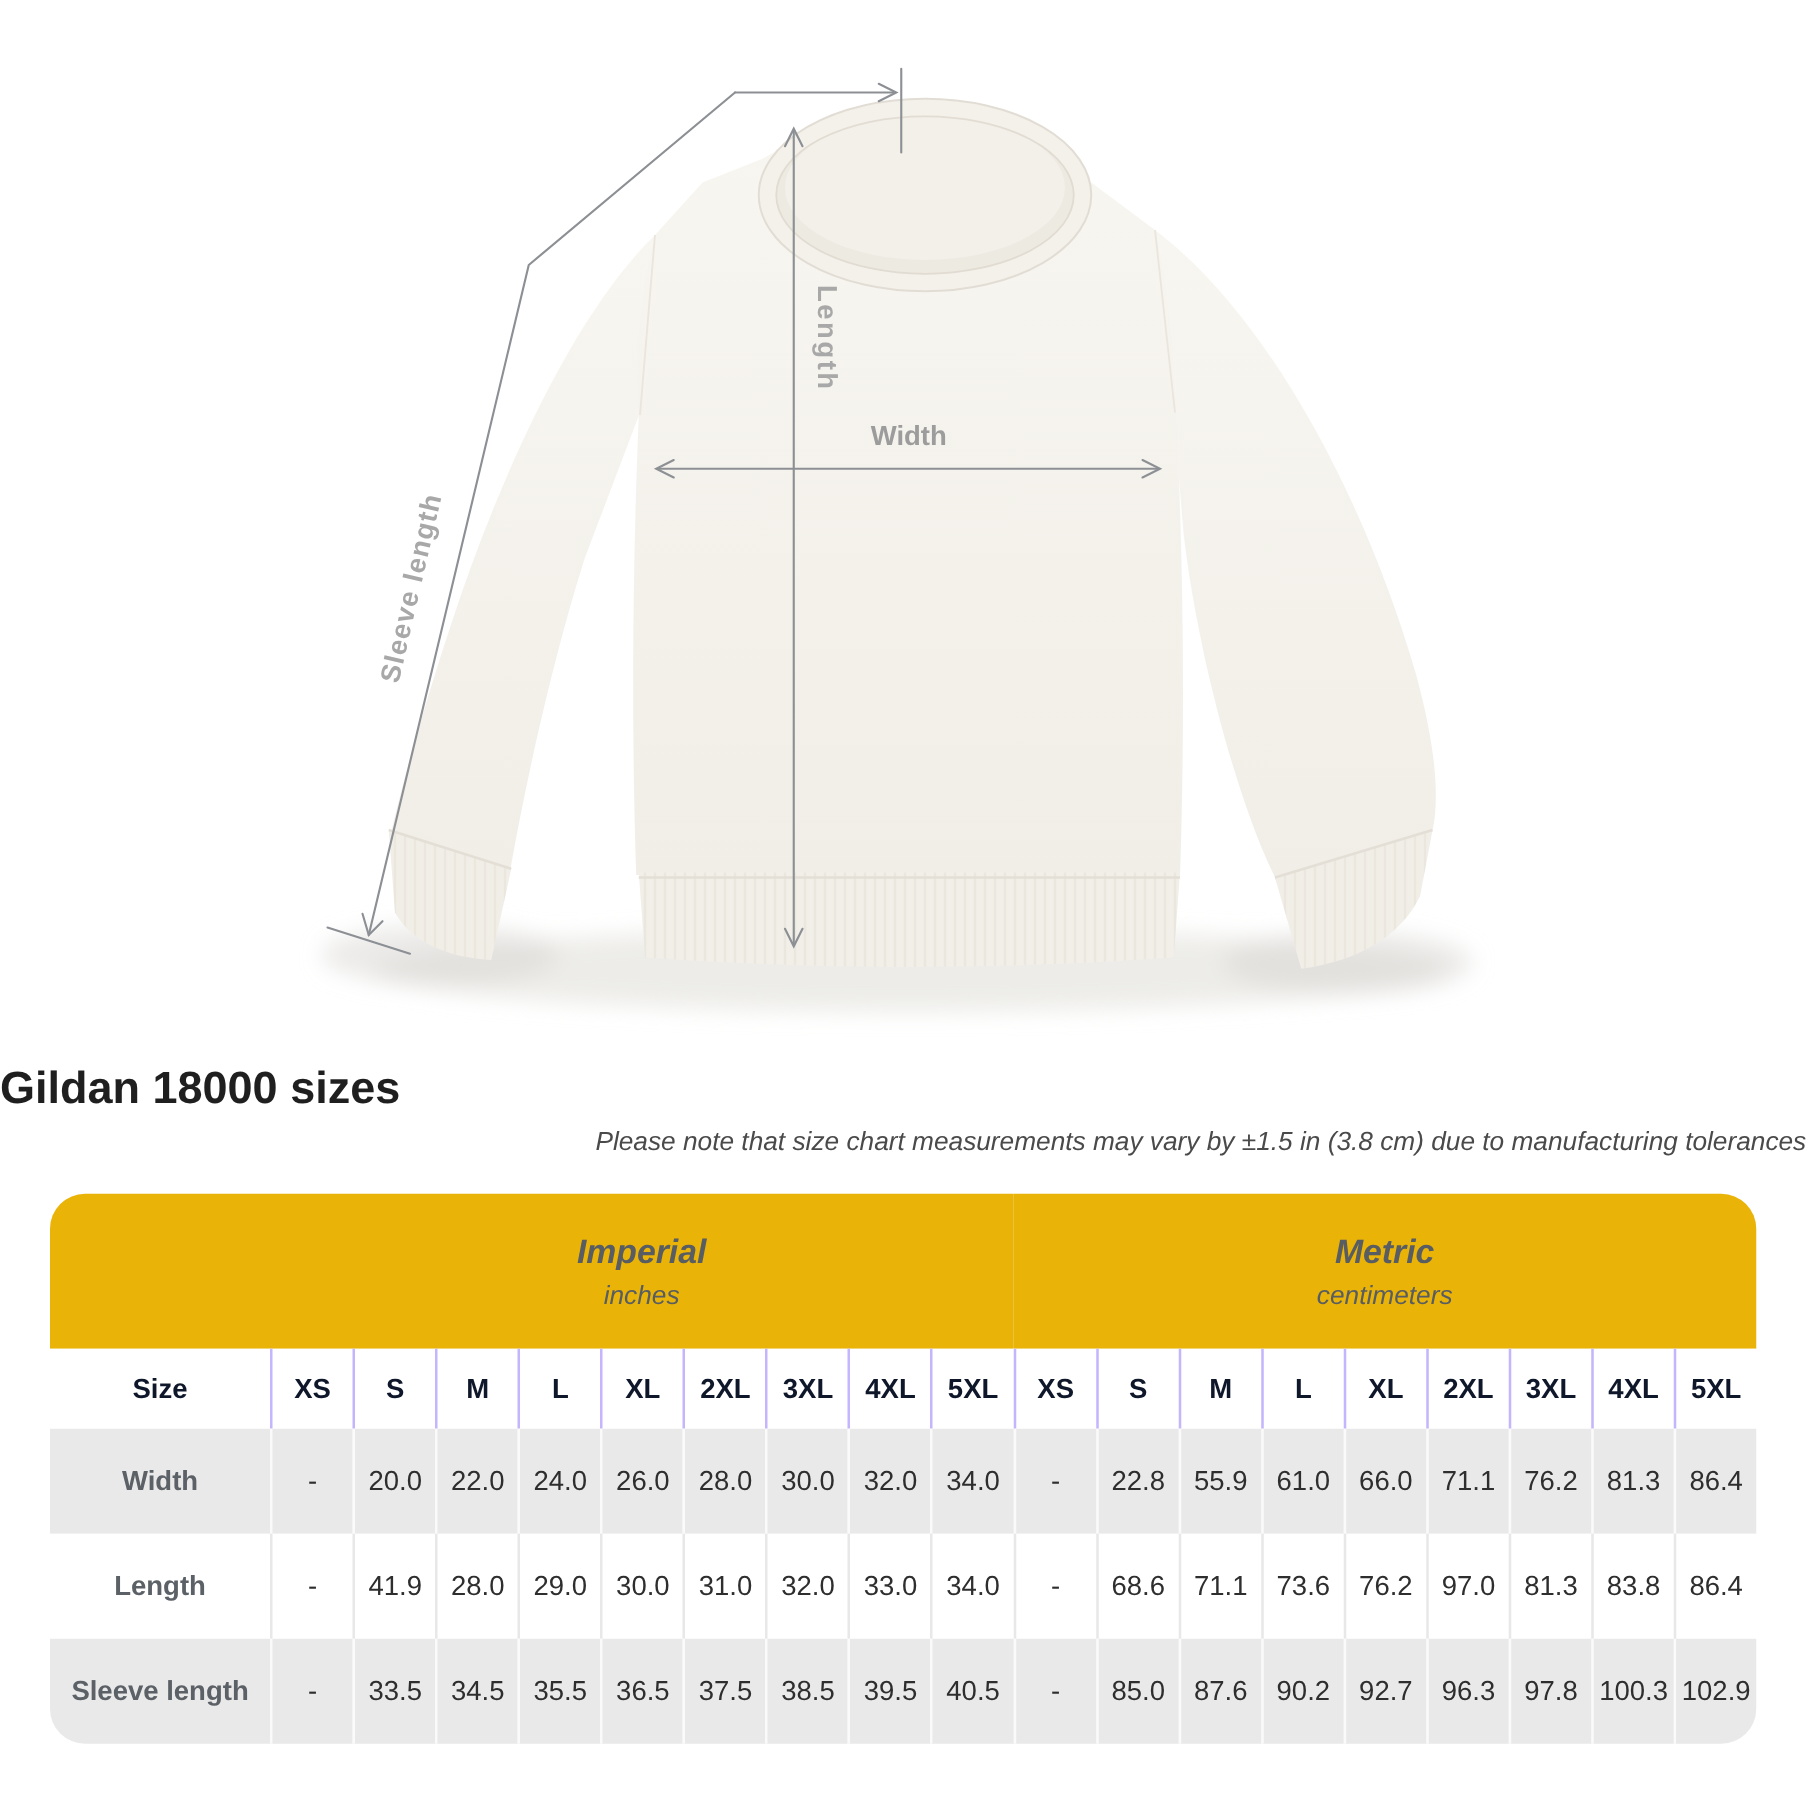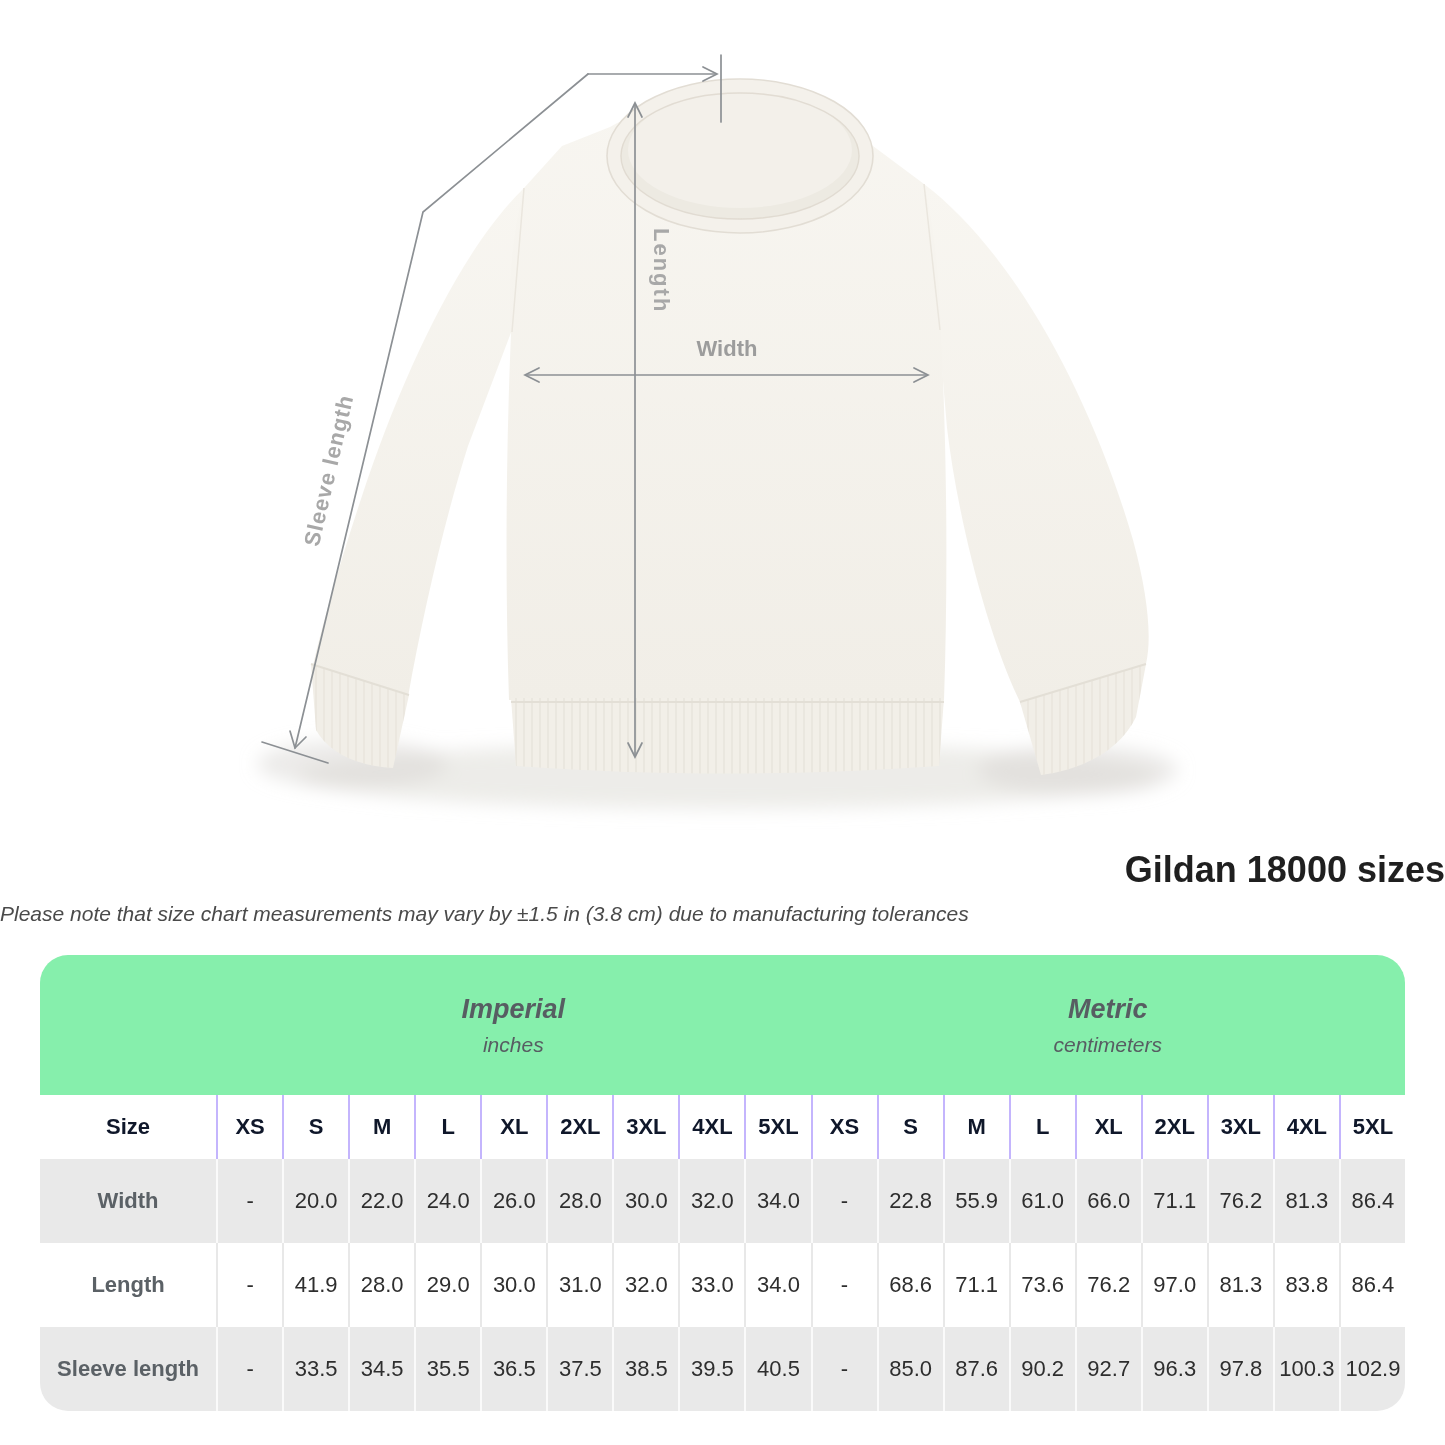--- a/index.html
+++ b/index.html
@@ -5,39 +5,39 @@
   html,body{margin:0;padding:0;background:#ffffff;}
   body{
     width:1445px;height:1445px;overflow:hidden;
     font-family:"Liberation Sans", sans-serif;
     -webkit-font-smoothing:antialiased;
   }
   .figure{position:relative;width:1445px;height:845px;}
   .figure svg{display:block;}
 
   .title{
-    text-align:right;font-weight:bold;font-size:36px;color:#1f1f1f;
+    text-align:left;font-weight:bold;font-size:36px;color:#1f1f1f;
     margin:4px 0 0 0;line-height:42px;
   }
   .subtitle{
-    text-align:left;font-style:italic;font-size:21px;color:#4a4a4a;
+    text-align:right;font-style:italic;font-size:21px;color:#4a4a4a;
     margin:10px 0 0 0;line-height:26px;
   }
 
   .size-table-wrap{margin:28px 40px 0 40px;}
   table.size-table{
     width:100%;border-collapse:separate;border-spacing:0;table-layout:fixed;
   }
   col.c-label{width:12.9%;}
   col.c-data{width:4.8388%;}
 
   td,th{padding:0;text-align:center;vertical-align:middle;font-weight:normal;}
 
   
-  tr.band-row td{background:#86efac;height:140px;}
+  tr.band-row td{background:#eab308;height:124px;}
   td.band-left{border-top-left-radius:28px;}
   td.band-right{border-top-right-radius:28px;}
   .g-name{font-weight:bold;font-style:italic;font-size:27px;color:#575d62;line-height:30px;}
   .g-unit{font-style:italic;font-size:21px;color:#575d62;line-height:24px;margin-top:9px;}
 
   
   tr.size-row th{background:#ffffff;height:64px;font-weight:bold;font-size:22px;color:#0f172a;}
   tr.size-row th + th{border-left:2px solid #c4b5fd;}
 
   

